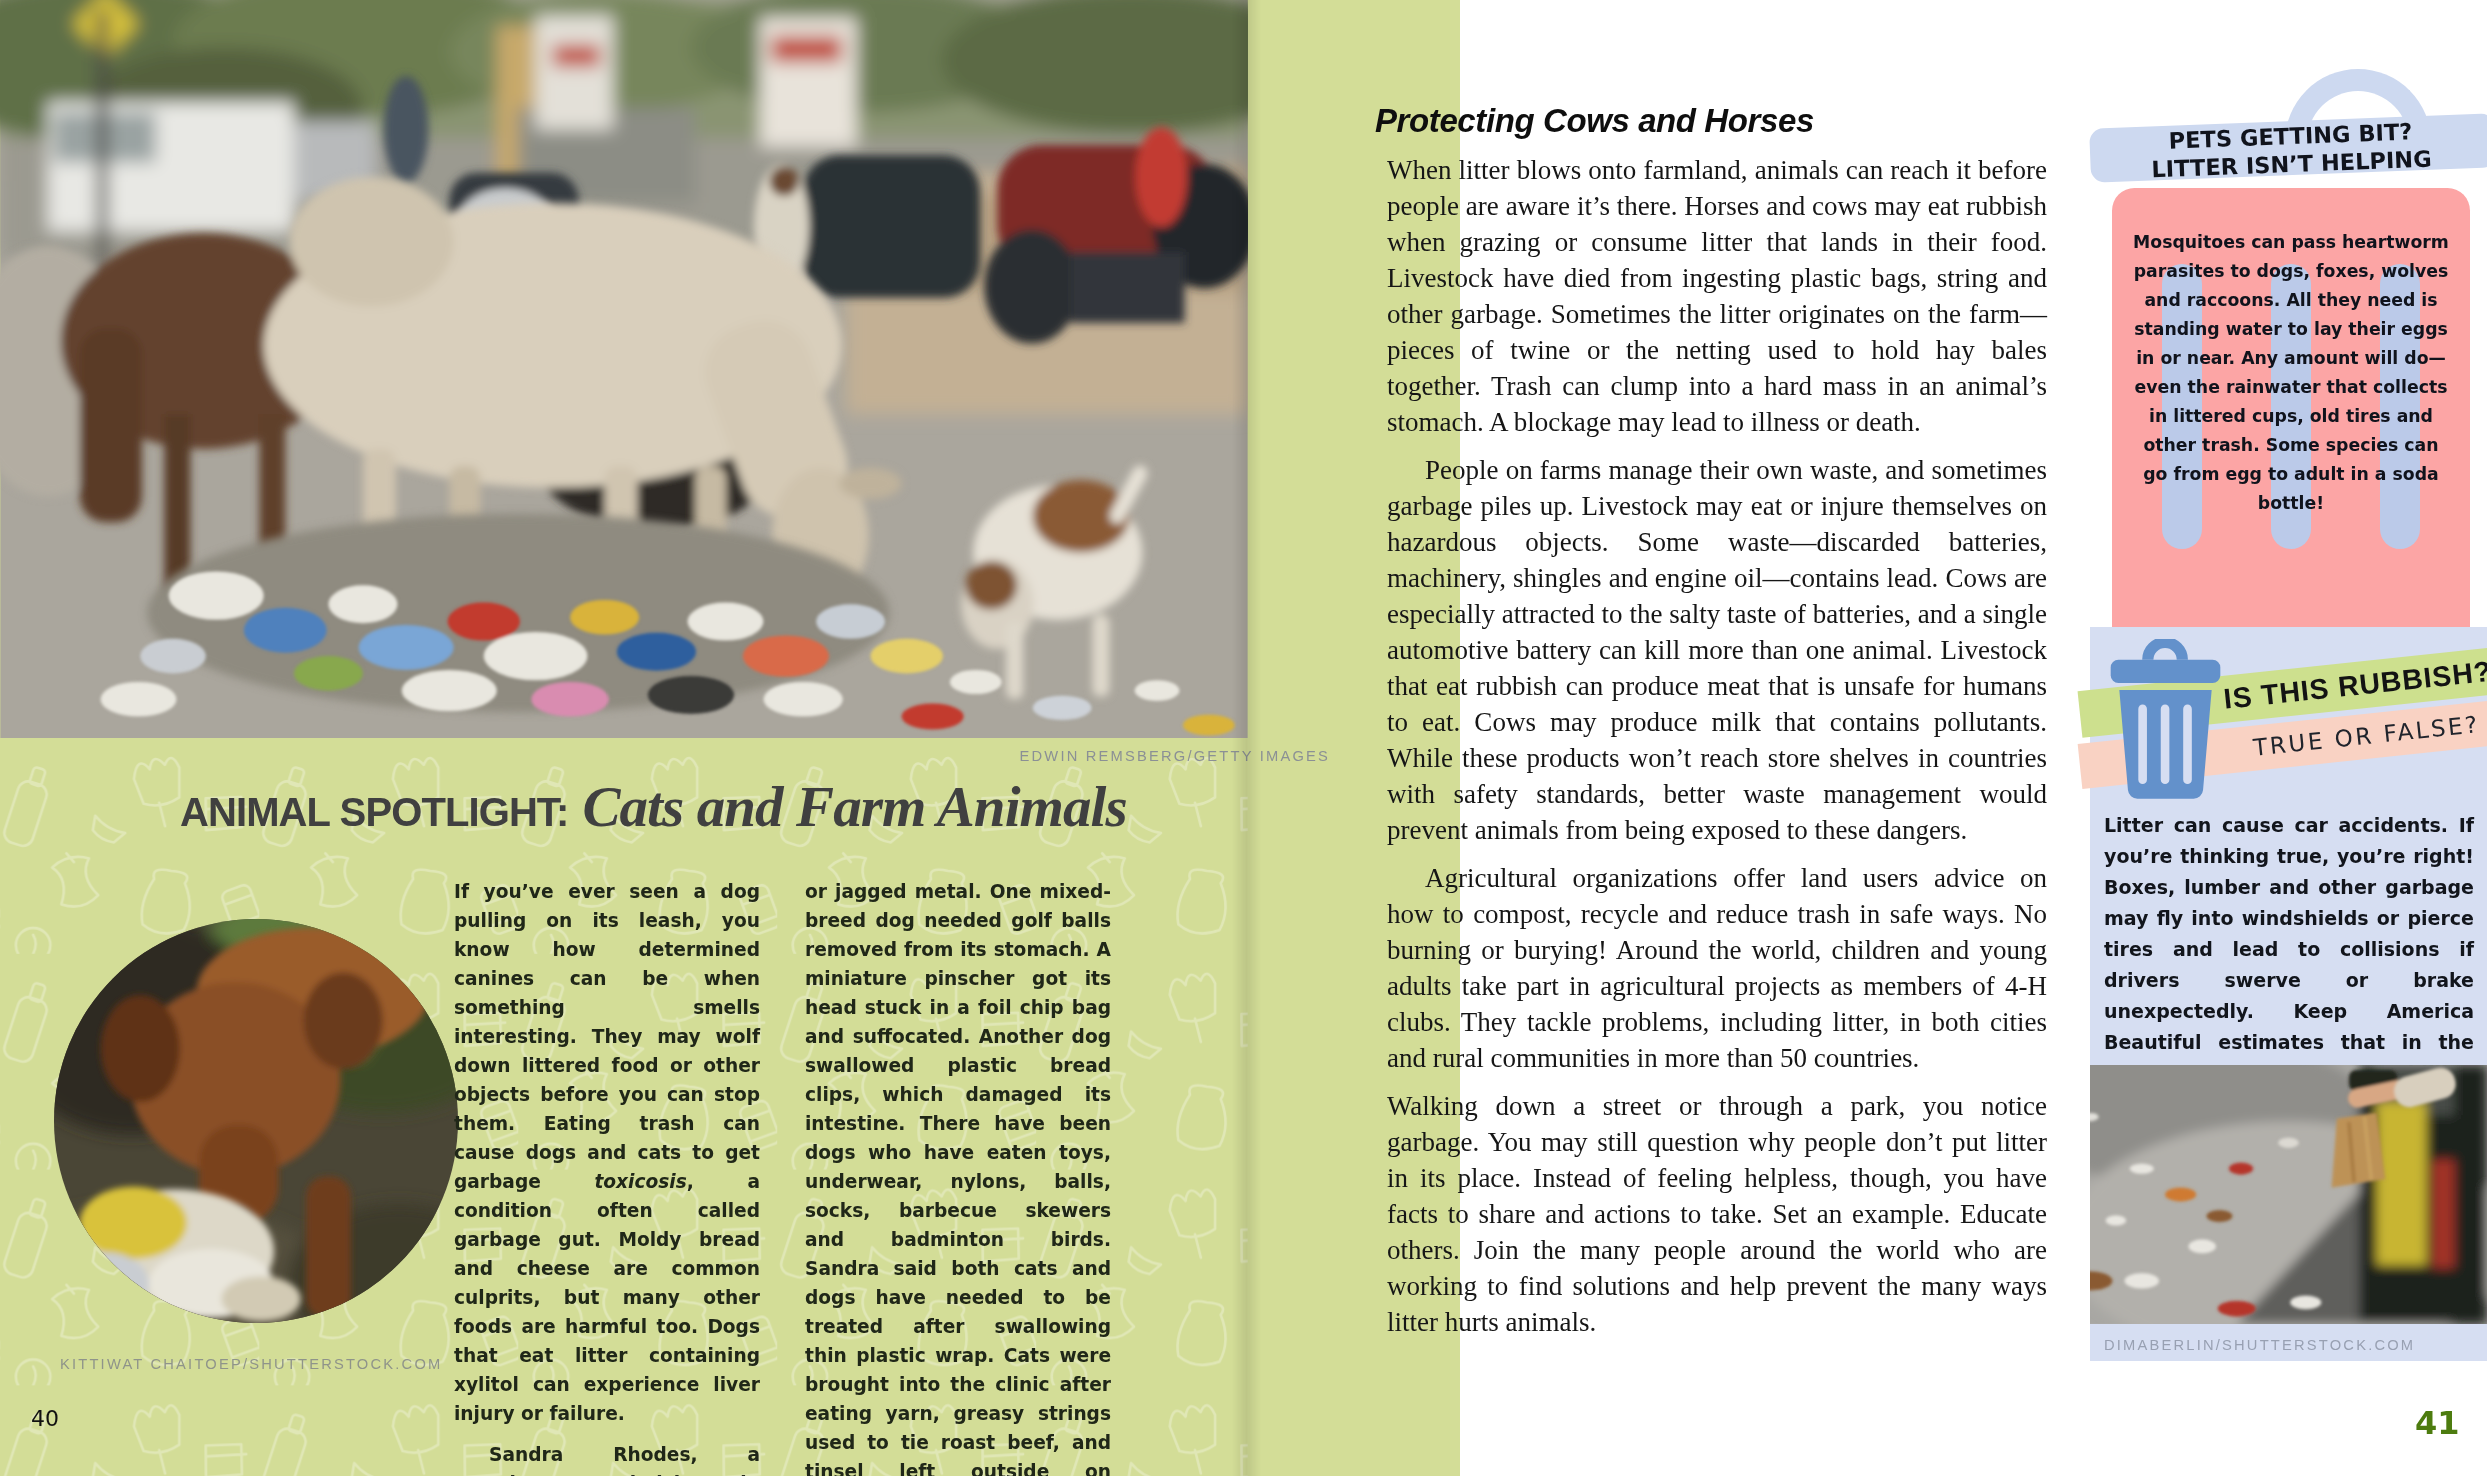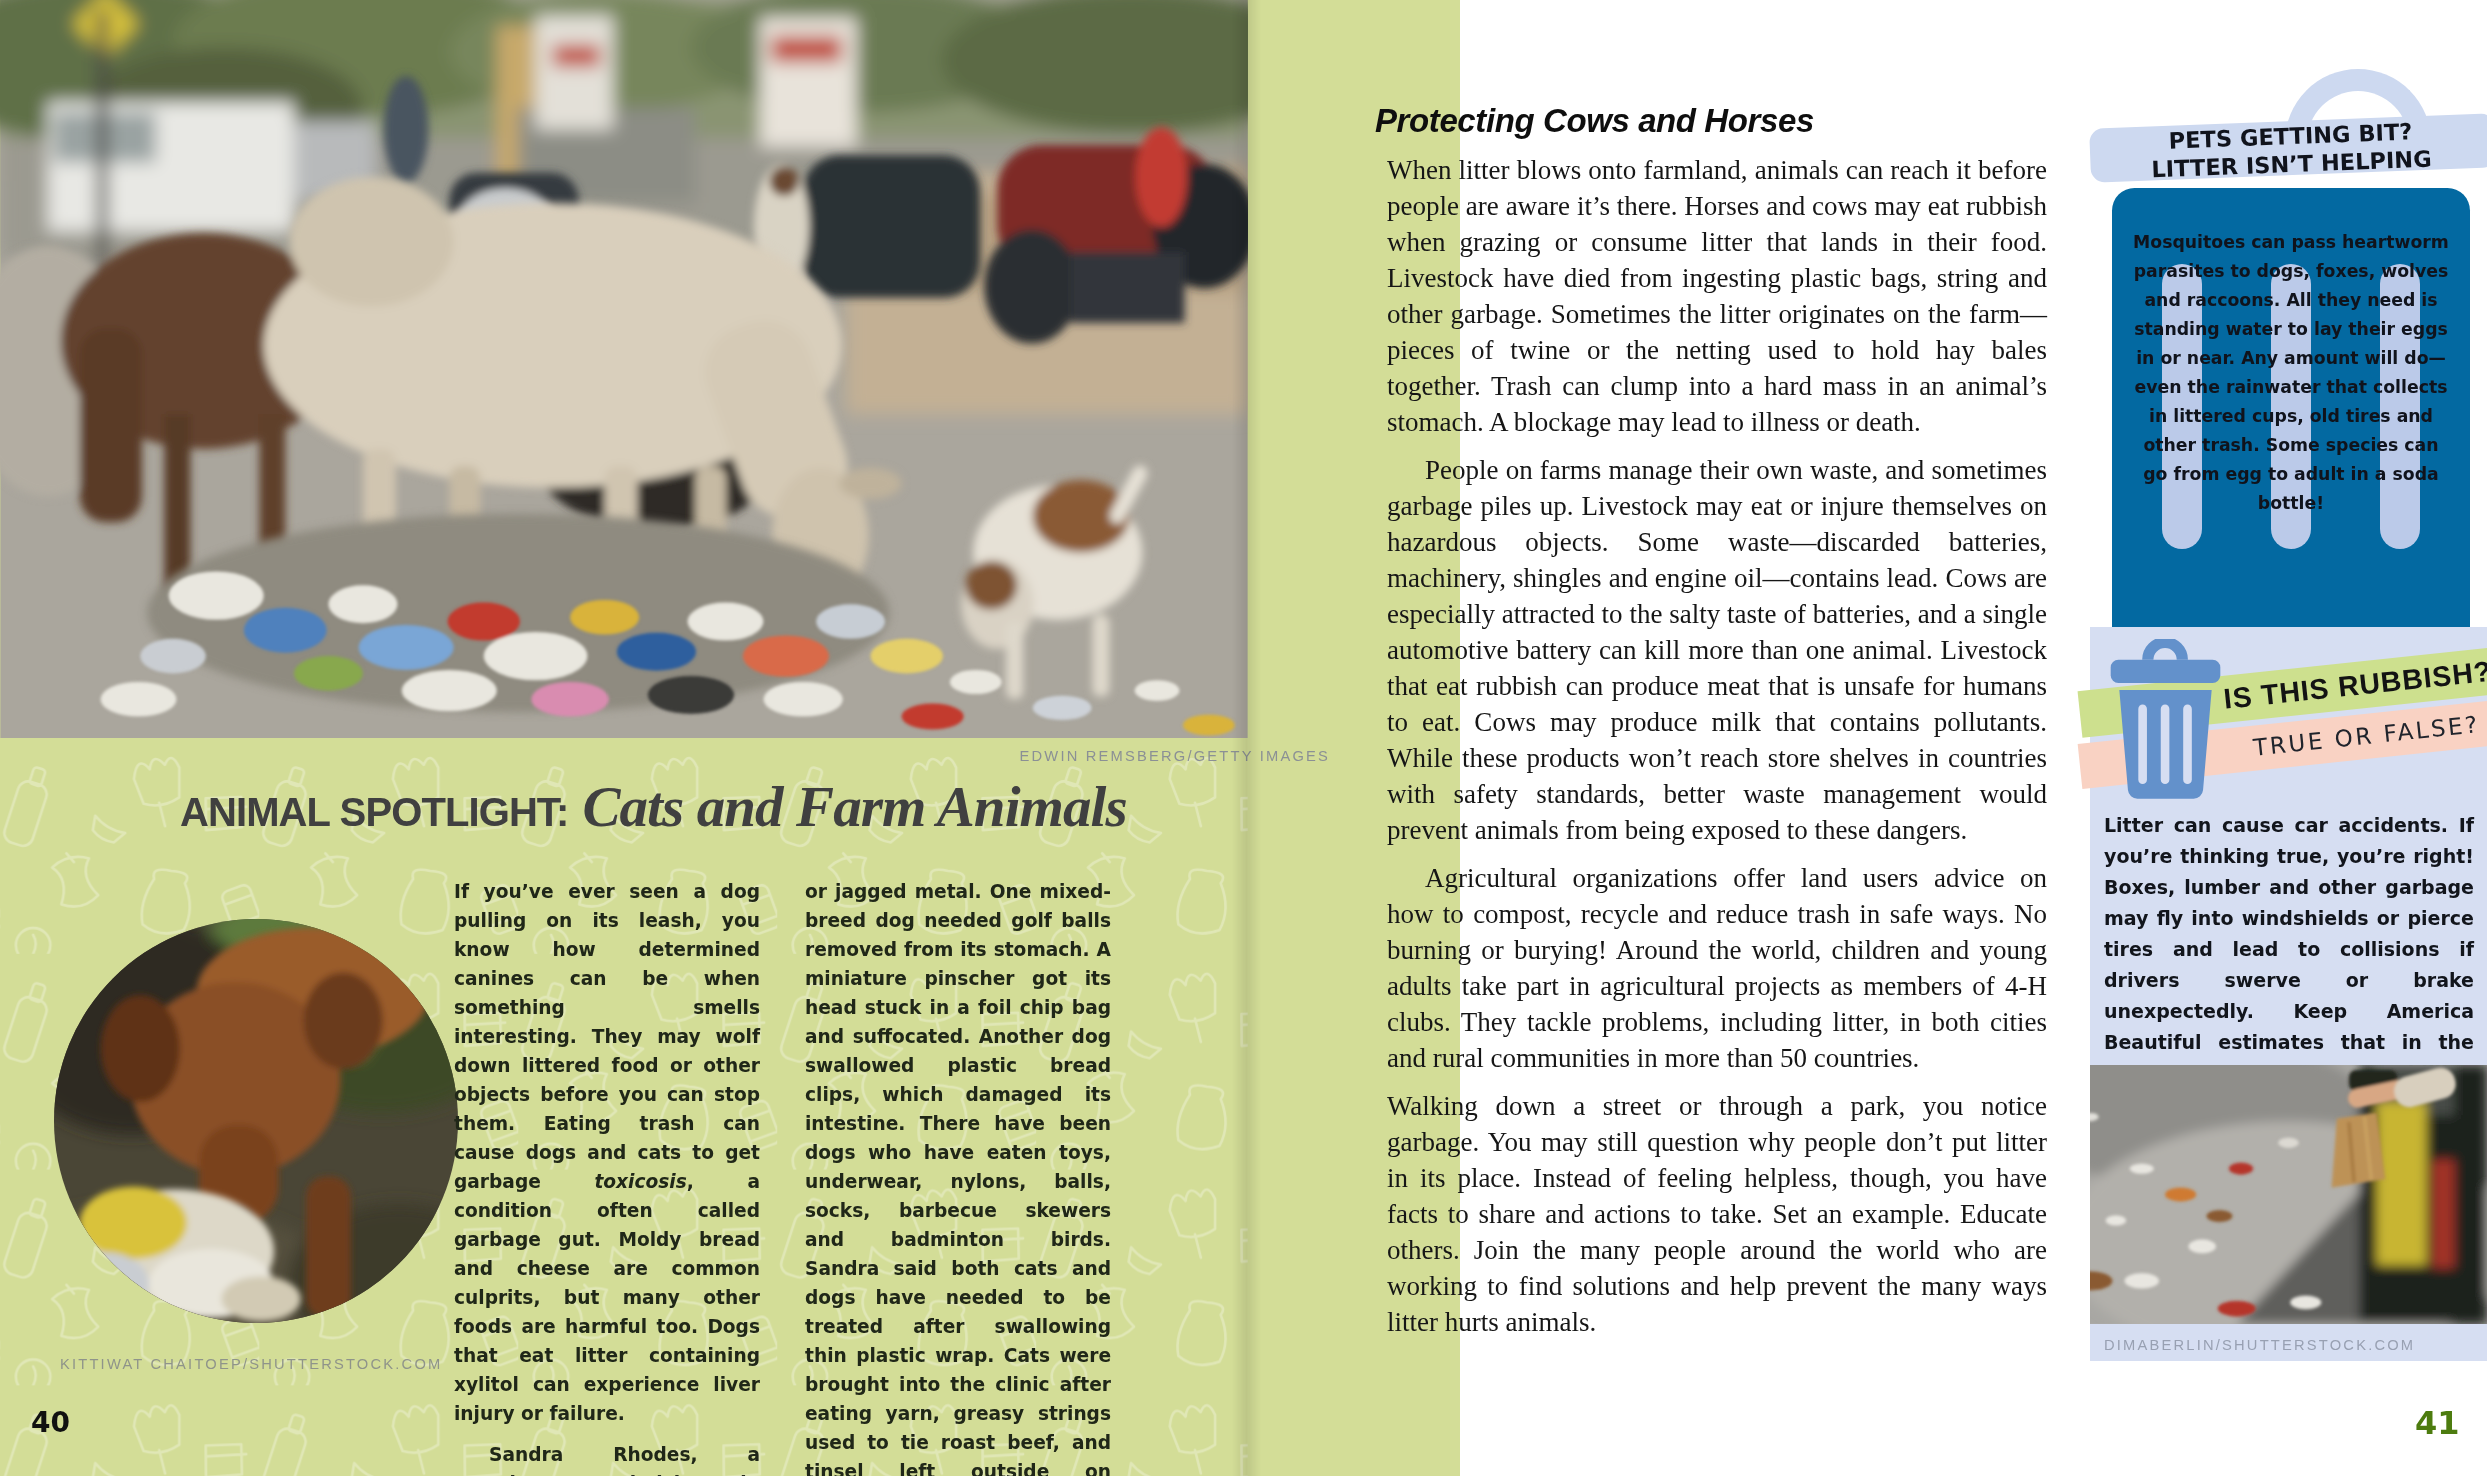--- a/index.html
+++ b/index.html
@@ -16,21 +16,21 @@
   #section-italic{font-family:"Liberation Serif",serif;font-style:italic;font-weight:bold;font-size:57px;letter-spacing:-0.9px;}
   #dog-photo{position:absolute;left:54px;top:919px;width:404px;height:404px;border-radius:50%;overflow:hidden;}
   #dog-credit{position:absolute;left:60px;top:1356px;color:#8f948a;}
   .gcol{position:absolute;top:865px;width:330px;font-family:"DejaVu Sans",sans-serif;
         font-weight:bold;font-size:18.6px;line-height:29px;color:#202718;text-align:justify;}
   #gcol1{left:442px;}
   #gcol2{left:793px;}
   .gcol p{margin:12px;}
   .gcol p.indent{text-indent:35px;}
   #page-num-left{position:absolute;left:31px;top:1406px;font-family:"DejaVu Sans",sans-serif;
-        font-weight:bold;font-size:28px;color:#111;}
+        font-weight:normal;font-size:22px;color:#111;}
   
   #gutter{position:absolute;left:1232px;top:0;width:29px;height:1477px;
     background:linear-gradient(to right,rgba(0,0,0,0) 0%,rgba(0,0,0,0.10) 50%,rgba(0,0,0,0) 100%);}
   
   #article{position:absolute;left:1375px;top:102px;width:684px;color:#161616;
            font-family:"Liberation Serif",serif;font-size:27px;line-height:36px;text-align:justify;}
   #article h2{margin:0 0 8.6px 0;font-family:"Liberation Sans",sans-serif;font-style:italic;
               font-weight:bold;font-size:33px;line-height:38px;color:#0e0e0e;letter-spacing:-0.4px;}
   #article p{margin:12px;}
   #article p.indent{text-indent:38px;}
@@ -41,21 +41,21 @@
         font-weight:bold;font-size:32px;color:#4d7c0f;}
   
   #bag-sidebar{position:absolute;left:2088px;top:67px;width:399px;height:511px;}
   #bag-handle{position:absolute;left:197px;top:1.7px;width:102px;height:67px;
     border:22.5px solid #cdd9f0;border-bottom:none;border-radius:78px 78px 0 0;}
   #bag-lid{position:absolute;left:1.7px;top:54px;width:406px;height:54px;background:#cdd9f0;
     border-radius:14px;transform:rotate(-2.2deg);}
   #bag-title{position:absolute;left:0;top:55px;width:406px;transform:rotate(-2.2deg);
     text-align:center;font-family:"DejaVu Sans",sans-serif;font-weight:bold;font-size:22.5px;
     line-height:28px;color:#10131c;}
-  #bag-body{position:absolute;left:24px;top:121px;width:358px;height:488px;background:#0369a1;
+  #bag-body{position:absolute;left:24px;top:121px;width:358px;height:488px;background:#fca5a5;
     border-radius:22.5px;overflow:hidden;}
   .bag-stripe{position:absolute;top:76px;width:40px;height:285px;border-radius:20px;background:#bbcae9;}
   #bag-text{position:relative;padding:40px 21px 0 21px;text-align:center;
     font-family:"DejaVu Sans",sans-serif;font-weight:bold;font-size:17.3px;line-height:29px;color:#10131c;}
   
   #rubbish-panel{position:absolute;left:2090px;top:627px;width:397px;height:734px;background:#d6def2;}
   .diag{position:absolute;transform:rotate(-6deg);transform-origin:left center;}
   #band-green{left:-10.4px;top:64px;width:440px;height:47px;background:#cde08e;
     text-align:right;font-family:"Liberation Sans",sans-serif;font-weight:bold;font-size:28.5px;
     line-height:47px;letter-spacing:0.9px;color:#131313;padding-right:26px;box-sizing:border-box;}

